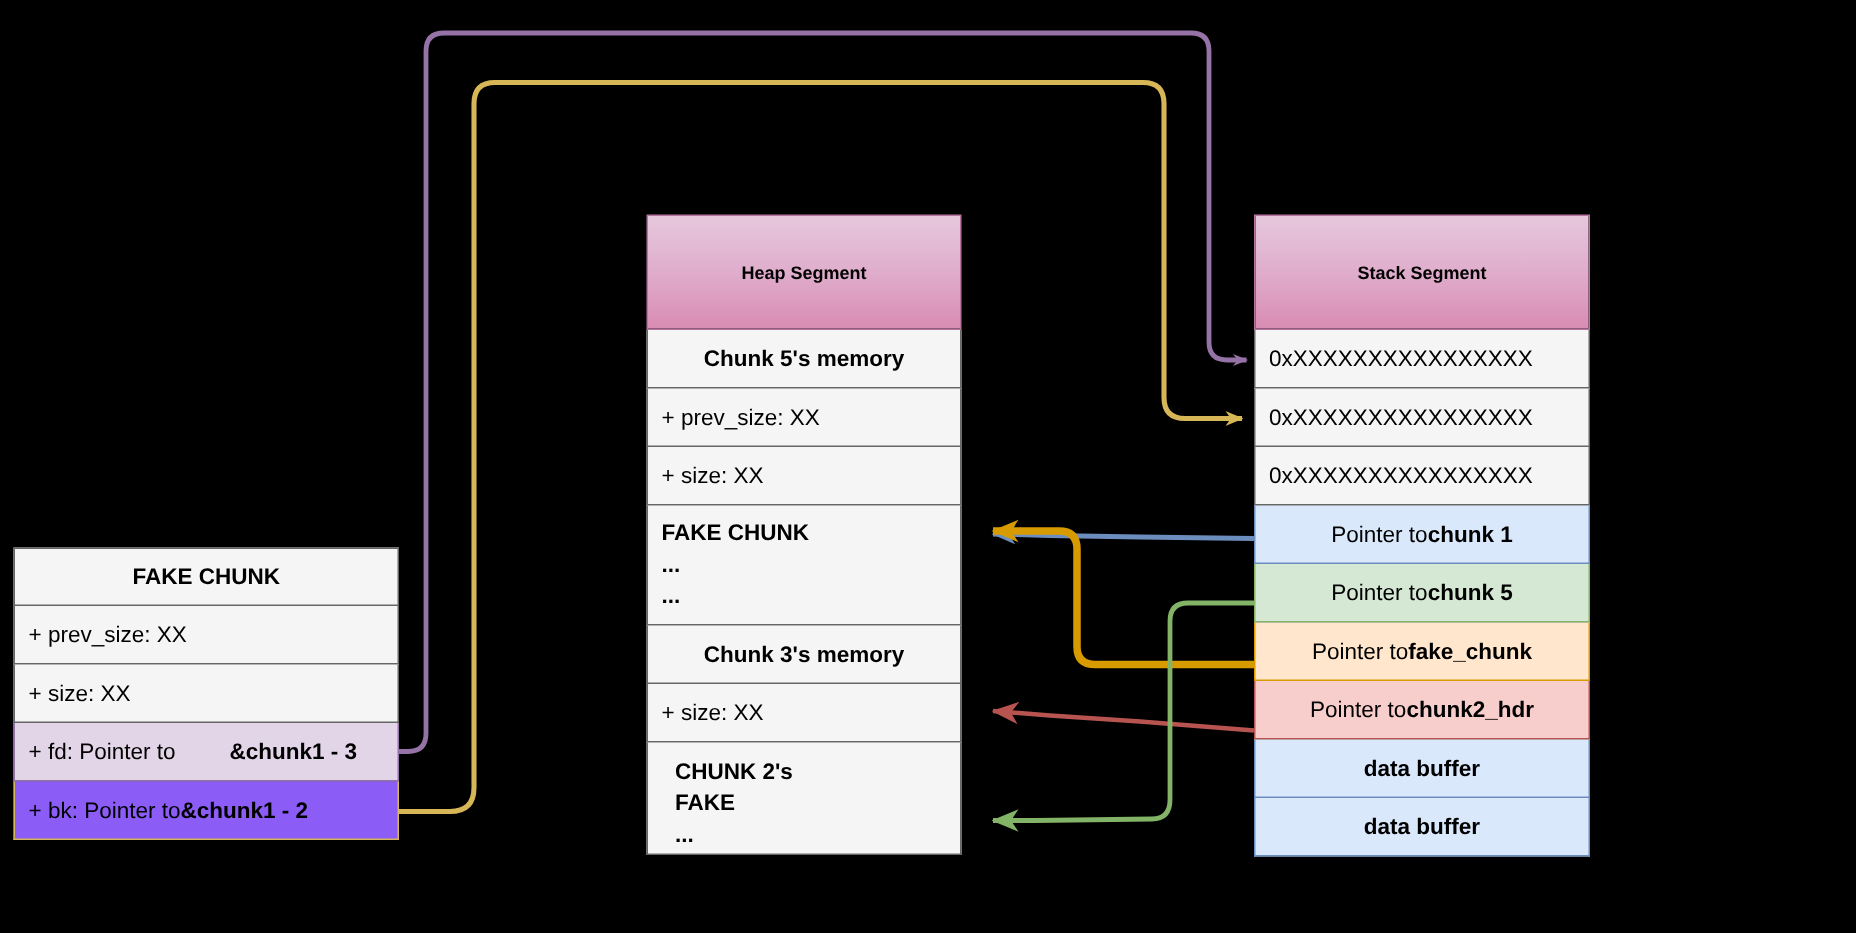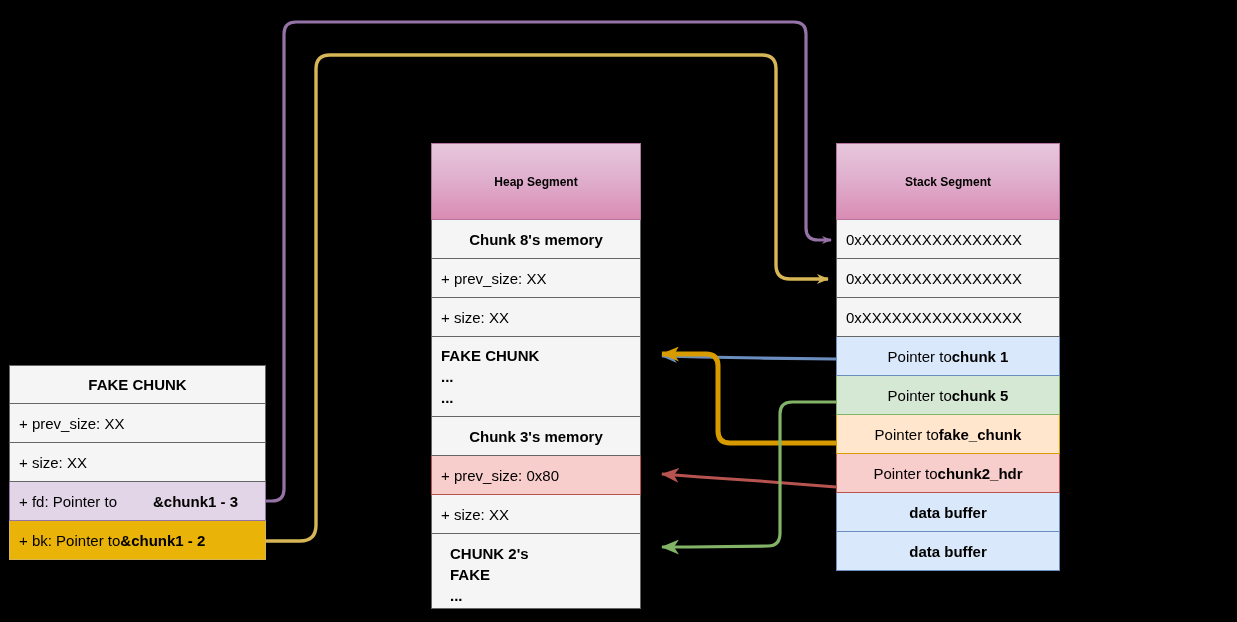--- a/index.html
+++ b/index.html
@@ -74,21 +74,21 @@
     padding-left: 18px;
   }
   .row.bold { font-weight: bold; }
   .row b { font-weight: bold; }
 
   .row.blue   { background: #dae8fc; border-color: #6c8ebf; border-top: none; }
   .row.green  { background: #d5e8d4; border-color: #82b366; border-top: none; }
   .row.orange { background: #ffe6cc; border-color: #d79b00; border-top: none; }
   .row.red    { background: #f8cecc; border-color: #b85450; border-top: none; }
   .row.purple { background: #e1d5e7; border-color: #9673a6; border-top: none; gap: 36px; }
-  .row.yellow { background: #eab308; border-color: #d6b656; border-top: none; }
+  .row.yellow { background: #8b5cf6; border-color: #d6b656; border-top: none; }
 
   .fc-title {
     box-sizing: border-box;
     height: 39px;
     border: 1px solid #666666;
     background: #f5f5f5;
     display: flex;
     align-items: center;
     justify-content: center;
     font-weight: bold;
@@ -150,39 +150,36 @@
     </div>
     <div class="row yellow">
       <span>+ bk: Pointer to </span>
         <b>&amp;chunk1 - 2</b>
     </div>
   </div>
 
   <div class="box" style="left:431px; top:143px; width:210px;">
     <div class="seg-header">Heap Segment</div>
     <div class="row center">
-      <span>Chunk 8's memory</span>
+      <span>Chunk 5's memory</span>
     </div>
     <div class="row">
       <span>+ prev_size: XX</span>
     </div>
     <div class="row">
       <span>+ size: XX</span>
     </div>
     <div class="row tall bold">
       <span>FAKE CHUNK</span>
       <span>...</span>
       <span>...</span>
     </div>
     <div class="row center">
       <span>Chunk 3's memory</span>
     </div>
-    <div class="row red">
-      <span>+ prev_size: 0x80</span>
-    </div>
     <div class="row">
       <span>+ size: XX</span>
     </div>
     <div class="row tall2 bold">
       <span>CHUNK 2's</span>
       <span>FAKE</span>
       <span>...</span>
     </div>
   </div>
 

